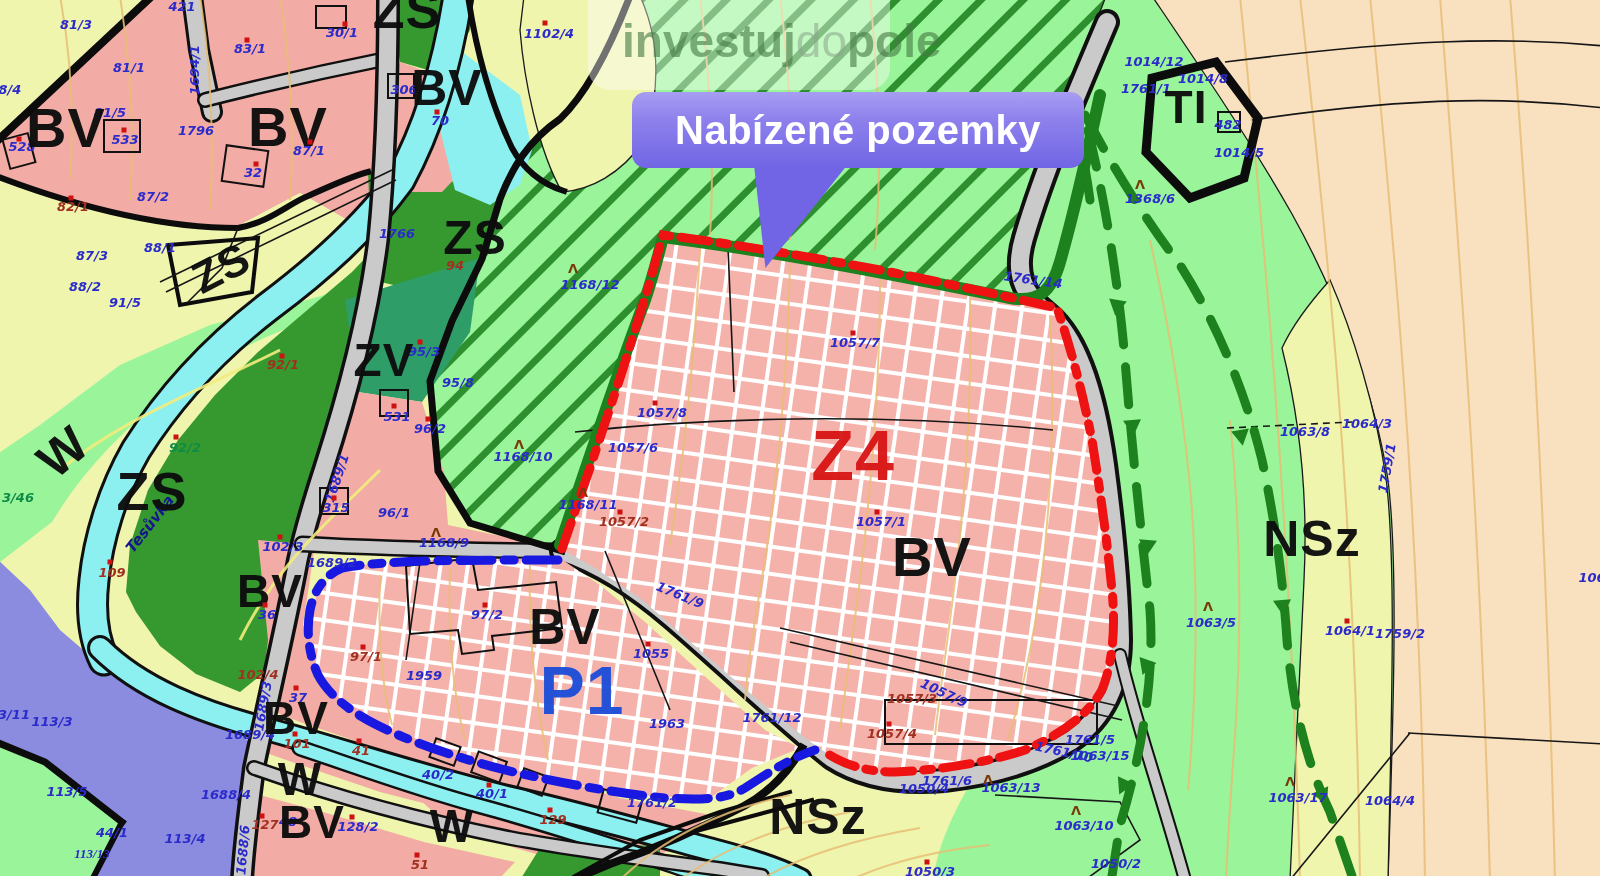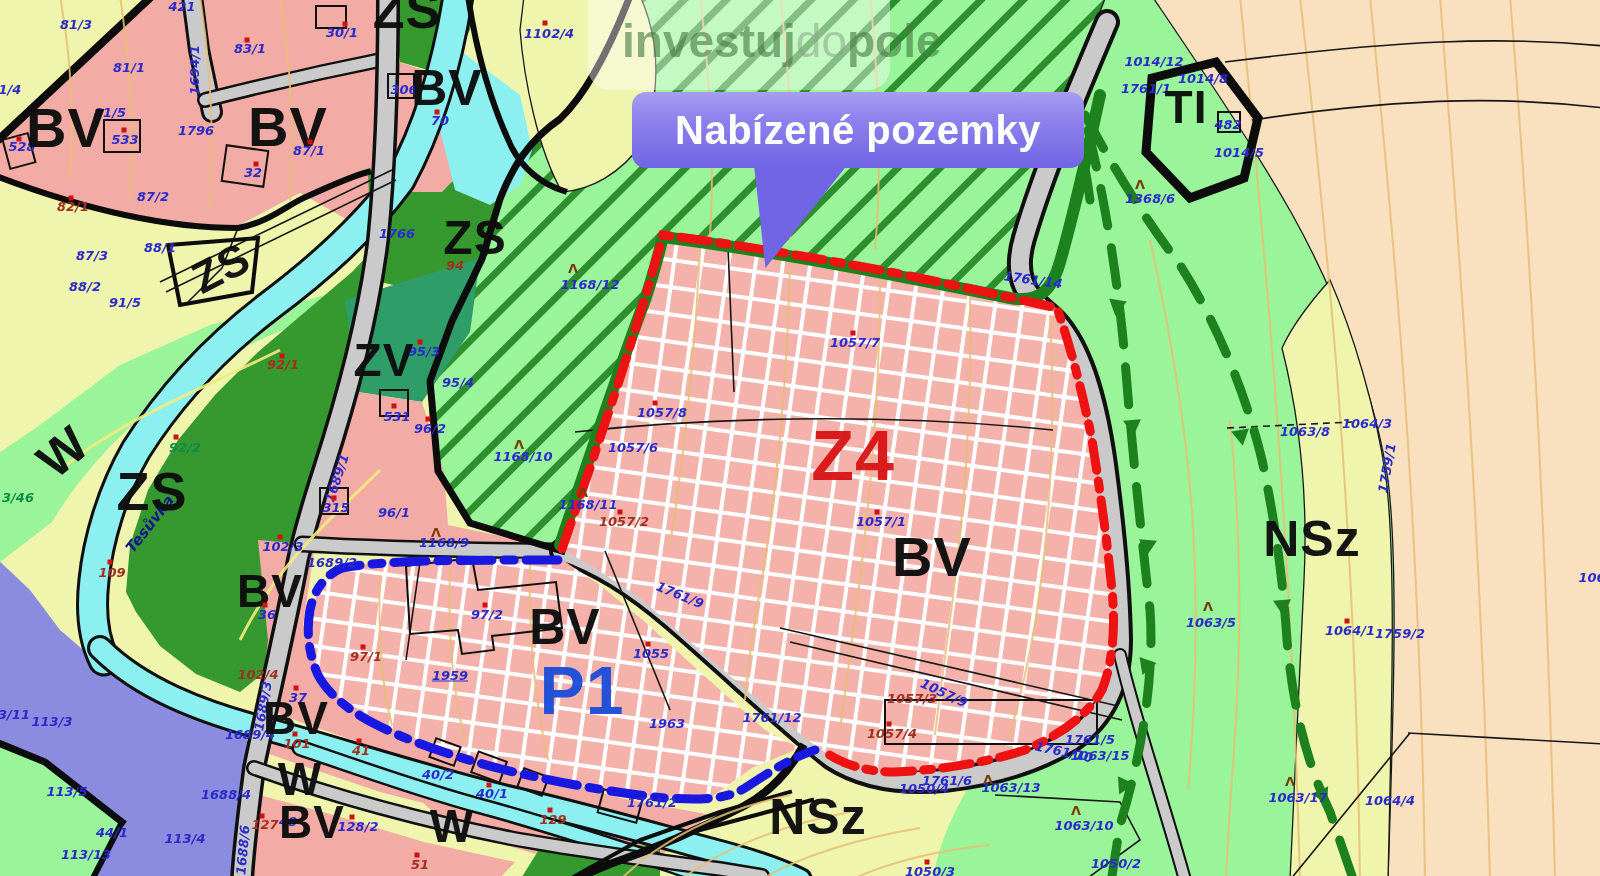--- a/index.html
+++ b/index.html
@@ -238,21 +238,21 @@
   </g>
 
   <path class="redline" d="M562,549 L592,462 L622,372 L648,288 L663,235 C720,242 800,255 880,270 C940,282 1000,295 1057,308 C1070,345 1082,390 1092,440 C1100,490 1107,540 1112,590 C1116,630 1112,665 1102,690 C1088,715 1060,735 1025,750 C985,763 940,770 895,772 C870,772 845,766 825,752"></path>
   <path class="blueline" d="M558,560 C520,560 470,560 430,561 C395,562 360,564 342,568 C325,575 314,590 310,610 C306,632 309,655 318,675 C328,694 348,710 375,724 C410,742 455,757 505,770 C560,783 615,793 665,798 C700,800 725,800 745,788 C765,775 790,758 815,750"></path>
 </svg>
 
 <div id="labels">
       <span class="plabel" style="left: 182px; top: 6px;">421</span>
       <span class="plabel" style="left: 76px; top: 24px;">81/3</span>
       <span class="plabel" style="left: 129px; top: 67px;">81/1</span>
-      <span class="plabel" style="left: 10px; top: 89px;">1/4</span>
+      <span class="plabel" style="left: 10px; top: 89px;">8/4</span>
       <span class="plabel" style="left: 110px; top: 112px;">81/5</span>
       <span class="plabel" style="left: 22px; top: 146px;">528</span>
       <span class="plabel" style="left: 125px; top: 139px;">533</span>
       <span class="plabel" style="left: 250px; top: 48px;">83/1</span>
       <span class="plabel" style="left: 342px; top: 32px;">30/1</span>
       <span class="plabel" style="left: 196px; top: 130px; text-align: right;">1796</span>
       <span class="plabel" style="left: 309px; top: 150px;">87/1</span>
       <span class="plabel" style="left: 253px; top: 172px;">32</span>
       <span class="plabel c-brown" style="left: 73px; top: 206px;">82/1</span>
       <span class="plabel" style="left: 153px; top: 196px;">87/2</span>
@@ -261,21 +261,21 @@
       <span class="plabel" style="left: 85px; top: 286px;">88/2</span>
       <span class="plabel" style="left: 125px; top: 302px;">91/5</span>
       <span class="plabel" style="left: 194px; top: 70px; transform: translate(-50%, -50%) rotate(-90deg);">1694/1</span>
       <span class="plabel" style="left: 404px; top: 89px;">306</span>
       <span class="plabel" style="left: 440px; top: 120px;">70</span>
       <span class="plabel" style="left: 549px; top: 33px;">1102/4</span>
       <span class="plabel" style="left: 397px; top: 233px;">1766</span>
       <span class="plabel c-brown" style="left: 455px; top: 265px;">94</span>
       <span class="plabel c-brown" style="left: 283px; top: 364px;">92/1</span>
       <span class="plabel" style="left: 424px; top: 351px;">95/3</span>
-      <span class="plabel" style="left: 458px; top: 382px;">95/4</span>
+      <span class="plabel" style="left: 458px; top: 382px;">95/8</span>
       <span class="plabel" style="left: 397px; top: 416px;">531</span>
       <span class="plabel" style="left: 430px; top: 428px;">96/2</span>
       <span class="plabel" style="left: 394px; top: 512px;">96/1</span>
       <span class="plabel" style="left: 336px; top: 507px;">315</span>
       <span class="plabel c-green" style="left: 185px; top: 447px;">92/2</span>
       <span class="plabel c-brown" style="left: 112px; top: 572px;">109</span>
       <span class="plabel c-green" style="left: 18px; top: 497px;">3/46</span>
       <span class="plabel" style="left: 337px; top: 478px; transform: translate(-50%, -50%) rotate(-72deg);">1689/1</span>
       <span class="plabel" style="left: 283px; top: 546px;">102/3</span>
       <span class="plabel" style="left: 332px; top: 562px;">1689/2</span>
@@ -286,21 +286,21 @@
       <span class="plabel" style="left: 662px; top: 412px;">1057/8</span>
       <span class="plabel" style="left: 633px; top: 447px;">1057/6</span>
       <span class="plabel c-brown" style="left: 624px; top: 521px;">1057/2</span>
       <span class="plabel" style="left: 855px; top: 342px;">1057/7</span>
       <span class="plabel" style="left: 881px; top: 521px;">1057/1</span>
       <span class="plabel" style="left: 1033px; top: 280px; transform: translate(-50%, -50%) rotate(8deg);">1761/14</span>
       <span class="plabel" style="left: 680px; top: 595px; transform: translate(-50%, -50%) rotate(22deg);">1761/9</span>
       <span class="plabel" style="left: 651px; top: 653px;">1055</span>
       <span class="plabel" style="left: 487px; top: 614px;">97/2</span>
       <span class="plabel c-brown" style="left: 366px; top: 656px;">97/1</span>
-      <span class="plabel" style="left: 450px; top: 675px; text-decoration: underline;">1959</span>
+      <span class="plabel" style="left: 424px; top: 675px;">1959</span>
       <span class="plabel" style="left: 667px; top: 723px;">1963</span>
       <span class="plabel" style="left: 772px; top: 717px;">1761/12</span>
       <span class="plabel c-brown" style="left: 912px; top: 698px;">1057/3</span>
       <span class="plabel" style="left: 944px; top: 693px; transform: translate(-50%, -50%) rotate(25deg);">1057/9</span>
       <span class="plabel c-brown" style="left: 892px; top: 733px;">1057/4</span>
       <span class="plabel" style="left: 1090px; top: 739px;">1761/5</span>
       <span class="plabel" style="left: 1064px; top: 752px; transform: translate(-50%, -50%) rotate(12deg);">1761/10</span>
       <span class="plabel" style="left: 1100px; top: 755px;">1063/15</span>
       <span class="plabel" style="left: 947px; top: 780px;">1761/6</span>
       <span class="plabel" style="left: 924px; top: 788px;">1050/4</span>
@@ -323,21 +323,21 @@
       <span class="plabel c-brown" style="left: 420px; top: 864px;">51</span>
       <span class="plabel c-brown" style="left: 361px; top: 750px;">41</span>
       <span class="plabel" style="left: 438px; top: 774px;">40/2</span>
       <span class="plabel" style="left: 492px; top: 793px;">40/1</span>
       <span class="plabel c-brown" style="left: 553px; top: 819px;">129</span>
       <span class="plabel" style="left: 14px; top: 714px;">3/11</span>
       <span class="plabel" style="left: 52px; top: 721px;">113/3</span>
       <span class="plabel" style="left: 67px; top: 791px;">113/5</span>
       <span class="plabel" style="left: 112px; top: 832px;">44/1</span>
       <span class="plabel" style="left: 185px; top: 838px; text-align: center;">113/4</span>
-      <span class="plabel" style="left: 86px; top: 854px;">113/13</span>
+      <span class="plabel" style="left: 92px; top: 854px; font-family: Liberation Serif, serif;">113/13</span>
       <span class="plabel" style="left: 1154px; top: 61px;">1014/12</span>
       <span class="plabel" style="left: 1203px; top: 78px;">1014/8</span>
       <span class="plabel" style="left: 1146px; top: 88px;">1761/1</span>
       <span class="plabel" style="left: 1228px; top: 124px;">482</span>
       <span class="plabel" style="left: 1239px; top: 152px;">1014/5</span>
       <span class="plabel" style="left: 1150px; top: 198px;">1368/6</span>
       <span class="plabel" style="left: 1211px; top: 622px;">1063/5</span>
       <span class="plabel" style="left: 1305px; top: 431px;">1063/8</span>
       <span class="plabel" style="left: 1367px; top: 423px;">1064/3</span>
       <span class="plabel" style="left: 1387px; top: 468px; transform: translate(-50%, -50%) rotate(-80deg);">1759/1</span>

